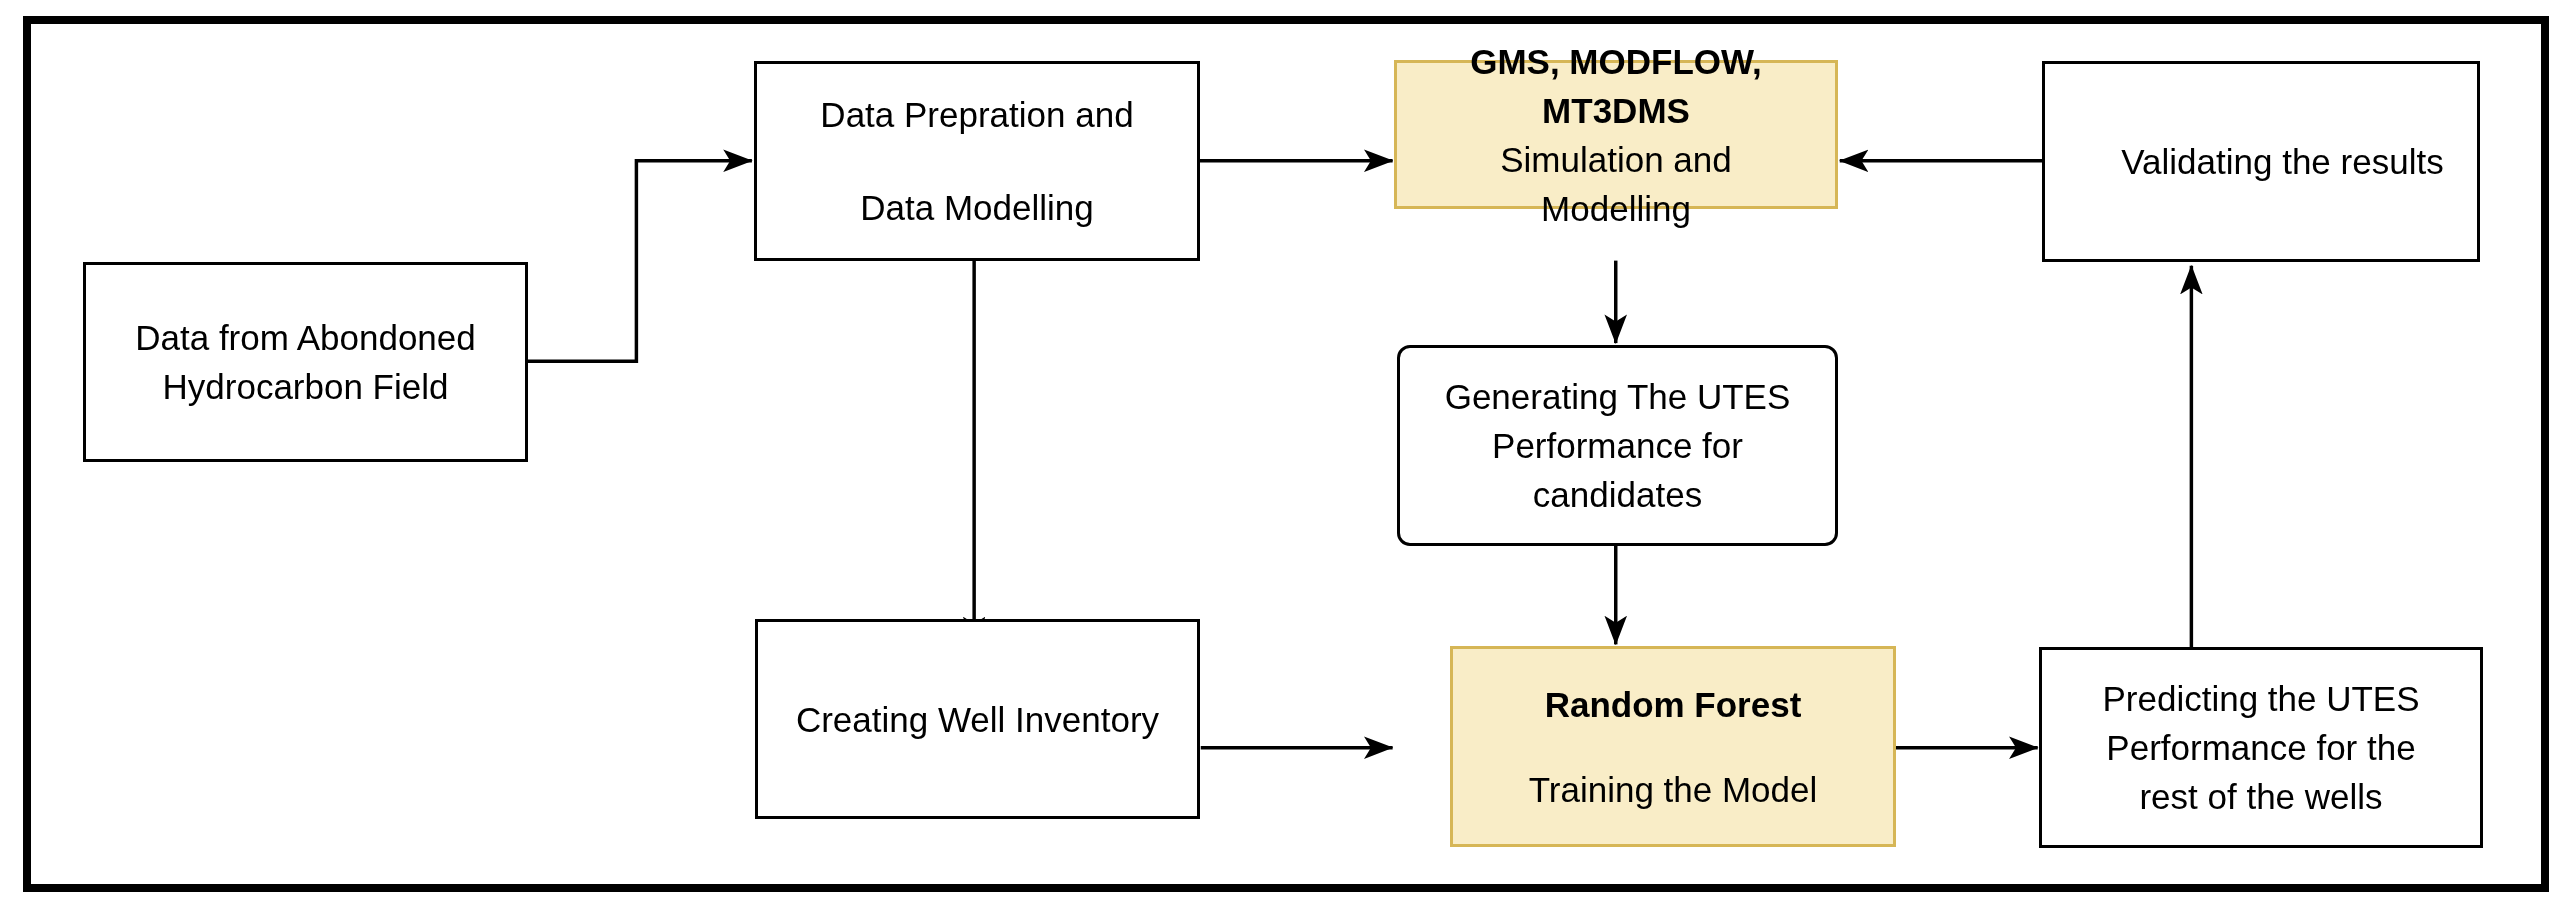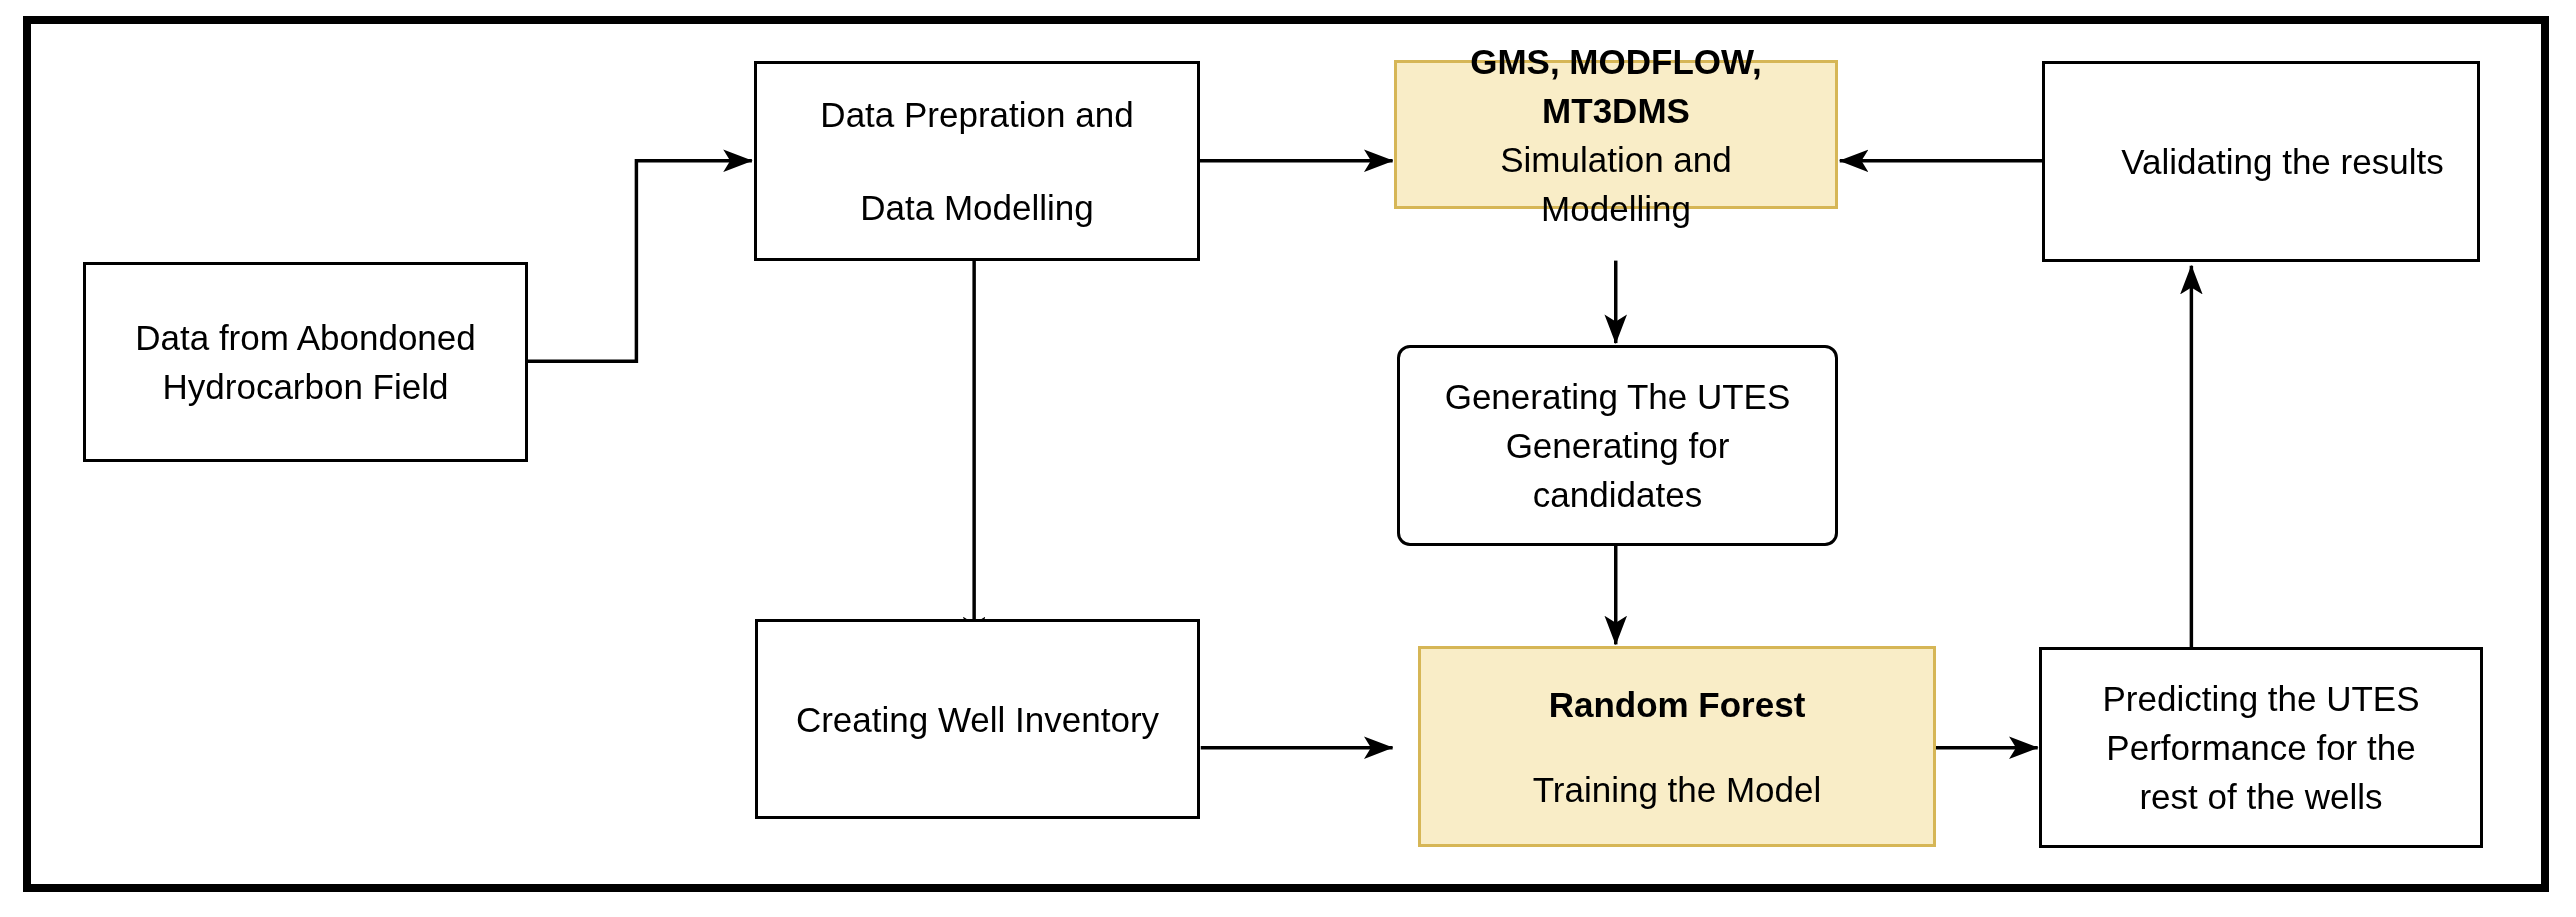--- a/index.html
+++ b/index.html
@@ -90,29 +90,29 @@
     <div class="line">Simulation and</div>
     <div class="line">Modelling</div>
   </div>
 
   <div class="box" style="left:2042px;top:61px;width:438px;height:201px;padding-left:43px;">
     <div class="line">Validating the results</div>
   </div>
 
   <div class="box" style="left:1397px;top:345px;width:441px;height:201px;border-radius:13px;">
     <div class="line">Generating The UTES</div>
-    <div class="line">Generating for</div>
+    <div class="line">Performance for</div>
     <div class="line">candidates</div>
   </div>
 
   <div class="box" style="left:755px;top:619px;width:445px;height:200px;">
     <div class="line">Creating Well Inventory</div>
   </div>
 
-  <div class="box highlight" style="left:1418px;top:646px;width:518px;height:201px;gap:36px;">
+  <div class="box highlight" style="left:1450px;top:646px;width:446px;height:201px;gap:36px;">
     <div class="line bold">Random Forest</div>
     <div class="line">Training the Model</div>
   </div>
 
   <div class="box" style="left:2039px;top:647px;width:444px;height:201px;">
     <div class="line">Predicting the UTES</div>
     <div class="line">Performance for the</div>
     <div class="line">rest of the wells</div>
   </div>
 

